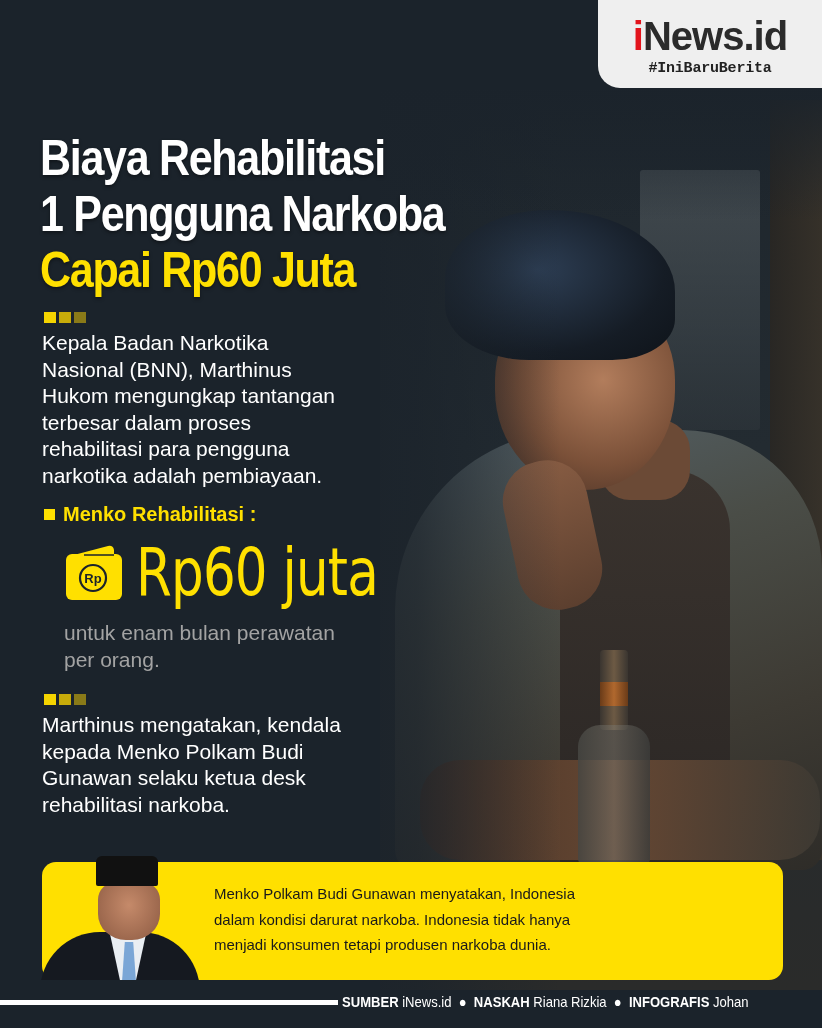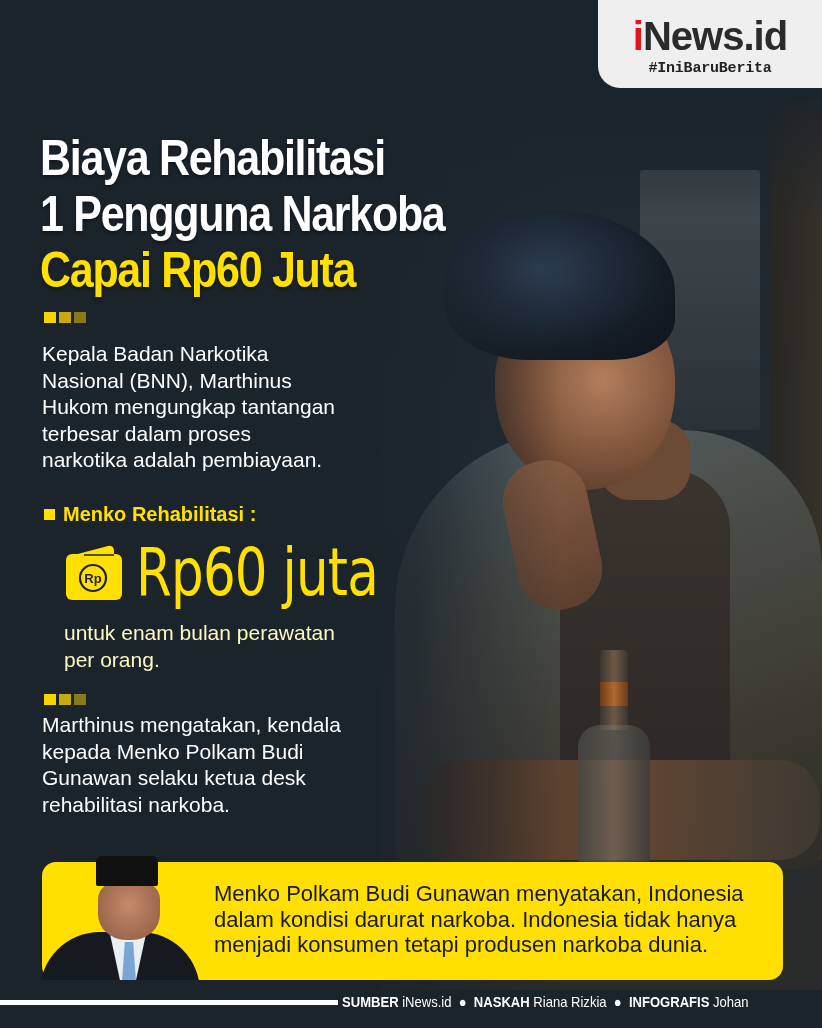--- a/index.html
+++ b/index.html
@@ -144,31 +144,31 @@
 
   .cost-value {
     position: absolute; left: 136px; top: 533px;
     font-family: "DejaVu Sans", sans-serif; font-weight: 400;
     font-size: 66px; line-height: 80px; color: #ffe000;
     transform: scaleX(0.78); transform-origin: left center; white-space: nowrap;
     letter-spacing: -1px;
   }
   .cost-note {
     position: absolute; left: 64px; top: 620px;
-    font-size: 21px; line-height: 26.5px; color: #fef9c3;
+    font-size: 21px; line-height: 26.5px; color: #a3a3a3;
   }
 
   
   .quote-box {
     position: absolute; left: 42px; top: 862px; width: 741px; height: 118px;
     background: #ffe000; border-radius: 14px;
   }
   .quote-text {
     position: absolute; left: 214px; top: 881px; width: 560px;
-    font-size: 22px; line-height: 25.5px; color: #1a1a1a;
+    font-size: 15px; line-height: 25.5px; color: #1a1a1a;
   }
   .portrait { position: absolute; left: 40px; top: 852px; width: 160px; height: 128px; overflow: hidden; }
   .portrait .p-hat {
     position: absolute; left: 56px; top: 4px; width: 62px; height: 30px;
     background: #111; border-radius: 6px 6px 2px 2px;
   }
   .portrait .p-face {
     position: absolute; left: 58px; top: 30px; width: 62px; height: 58px;
     background: radial-gradient(ellipse at 50% 40%, #c58a6a, #8c5a42);
     border-radius: 30% 30% 45% 45%;
@@ -230,25 +230,26 @@
     <div class="title-line white">Biaya Rehabilitasi</div>
     <div class="title-line white">1 Pengguna Narkoba</div>
     <div class="title-line yellow">Capai Rp60 Juta</div>
   </div>
 
   <div class="tri-dots" style="left:44px; top:312px;">
     <span class="d1"></span>
       <span class="d2"></span>
       <span class="d3"></span>
   </div>
-  <div class="para" style="left:42px; top:330px;margin-top:11px;">
+  <div class="para" style="left:42px; top:330px;">
     <div>Kepala Badan Narkotika</div>
     <div>Nasional (BNN), Marthinus</div>
     <div>Hukom mengungkap tantangan</div>
     <div>terbesar dalam proses</div>
+    <div>rehabilitasi para pengguna</div>
     <div>narkotika adalah pembiayaan.</div>
   </div>
 
   <div class="cost-heading">
     <span class="sq"></span>
     <span>Menko Rehabilitasi :</span>
   </div>
 
   <svg class="wallet-icon" viewBox="0 0 62 62">
     <path d="M6 14 L44 4 Q49 3 50 8 L50 12 Z" fill="#ffe000"></path>

